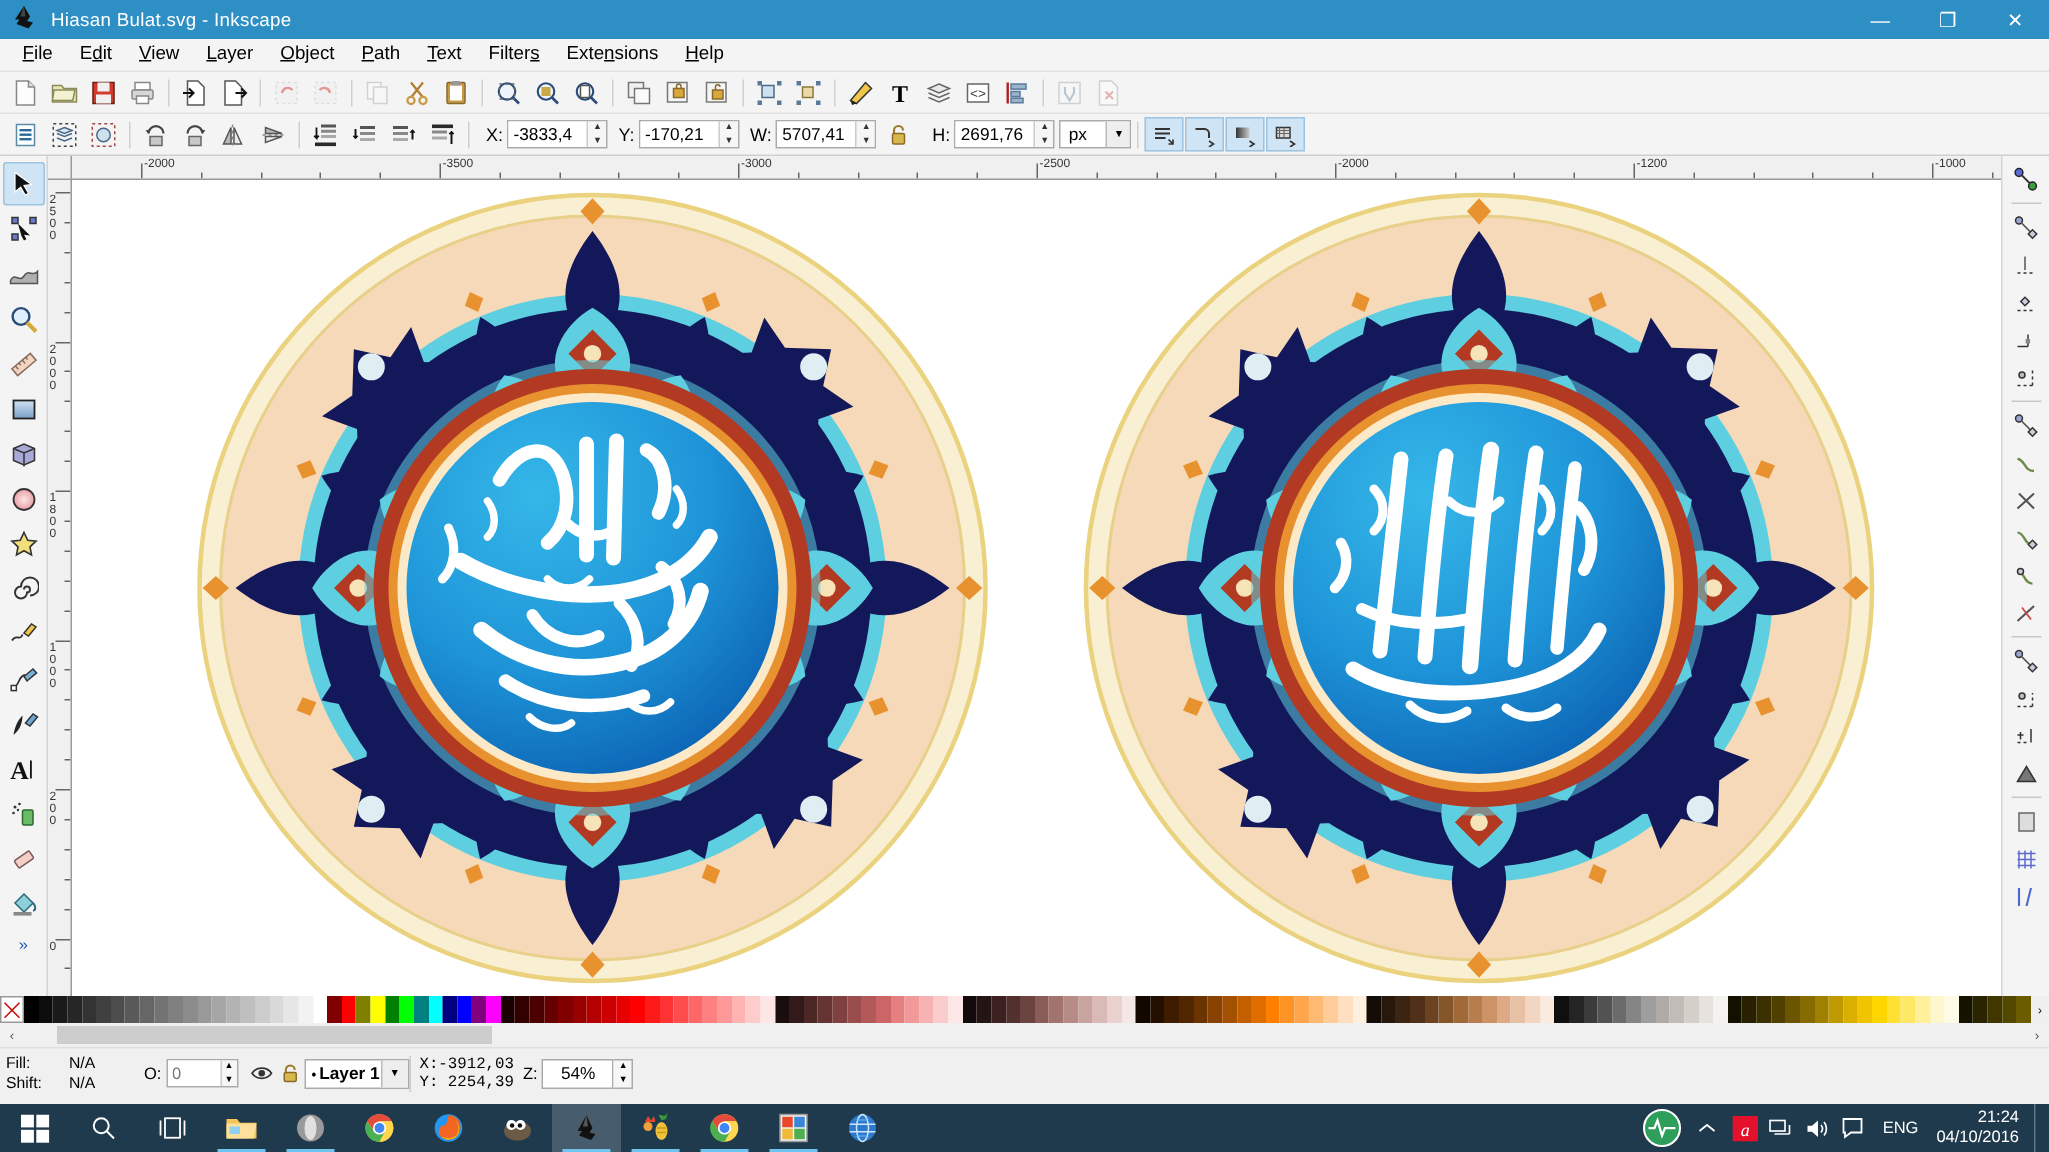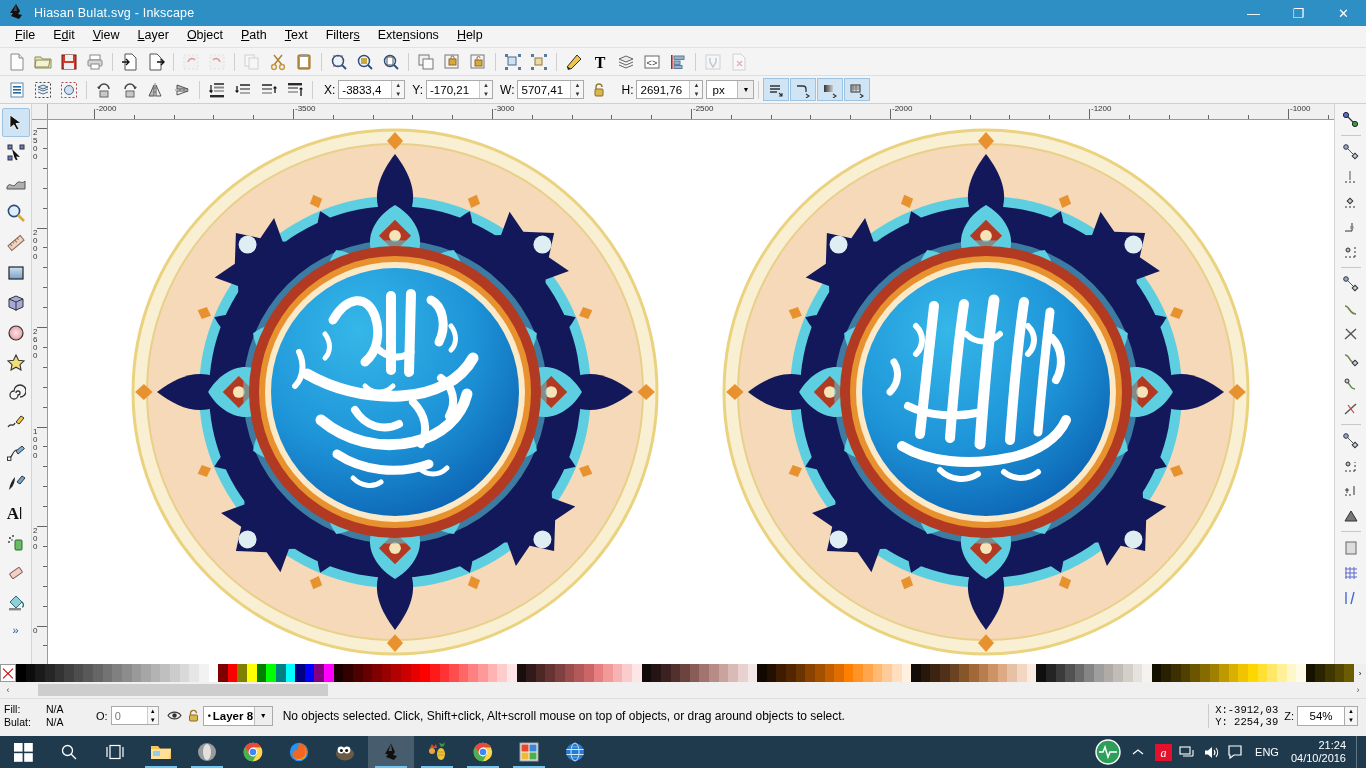--- a/index.html
+++ b/index.html
@@ -692,21 +692,21 @@
           <div class="vr-tick" style="top: 63.8px; width: 4px;"></div>
           <div class="vr-tick" style="top: 83.7px; width: 4px;"></div>
           <div class="vr-tick" style="top: 103.6px; width: 4px;"></div>
           <div class="vr-tick" style="top: 123.5px; width: 10px;"></div>
           <div class="vr-lab" style="top: 124.5px;">2000</div>
           <div class="vr-tick" style="top: 143.4px; width: 4px;"></div>
           <div class="vr-tick" style="top: 163.3px; width: 4px;"></div>
           <div class="vr-tick" style="top: 183.2px; width: 4px;"></div>
           <div class="vr-tick" style="top: 203.1px; width: 4px;"></div>
           <div class="vr-tick" style="top: 223px; width: 10px;"></div>
-          <div class="vr-lab" style="top: 224px;">2600</div>
+          <div class="vr-lab" style="top: 224px;">1800</div>
           <div class="vr-tick" style="top: 242.9px; width: 4px;"></div>
           <div class="vr-tick" style="top: 262.8px; width: 4px;"></div>
           <div class="vr-tick" style="top: 282.7px; width: 4px;"></div>
           <div class="vr-tick" style="top: 302.6px; width: 4px;"></div>
           <div class="vr-tick" style="top: 322.5px; width: 10px;"></div>
           <div class="vr-lab" style="top: 323.5px;">1000</div>
           <div class="vr-tick" style="top: 342.4px; width: 4px;"></div>
           <div class="vr-tick" style="top: 362.3px; width: 4px;"></div>
           <div class="vr-tick" style="top: 382.2px; width: 4px;"></div>
           <div class="vr-tick" style="top: 402.1px; width: 4px;"></div>
@@ -1180,21 +1180,21 @@
     <div class="arr">›</div>
   </div>
 
   <div class="statusbar">
     <div class="fillstroke">
       <div class="row">
         <span class="lbl">Fill:</span>
         <span class="val">N/A</span>
       </div>
       <div class="row">
-        <span class="lbl">Bulat:</span>
+        <span class="lbl">Shift:</span>
         <span class="val">N/A</span>
       </div>
     </div>
     <div class="opacity-box">
       <span class="o-lab">O:</span>
       <div class="opacity-field">
         <input readonly="" value="0" style="">
         <div class="arrows" style="width:12px;border-left:1px solid #ccc;display:flex;flex-direction:column;background:#f6f6f6;">
           <span style="flex:1;font-size:6px;display:flex;align-items:center;justify-content:center;">▲</span>
           <span style="flex:1;font-size:6px;display:flex;align-items:center;justify-content:center;">▼</span>
@@ -1209,25 +1209,24 @@
           </svg>
       </span>
       <span class="tbtn" style="width:18px;">
         <svg width="13" height="14" viewBox="0 0 13 14">
             <path d="M3.5 6V4.3a3 3 0 016 0" fill="none" stroke="#9a7a2a" stroke-width="1.3"></path>
             <rect x="2.5" y="6" width="8" height="6" rx="1" fill="#d8b84a" stroke="#8a6a2c"></rect>
           </svg>
       </span>
       <div class="layer-sel">
         <span style="font-size:9px;margin-right:2px;">•</span>
-        <span>Layer 8</span>
+        <span>Layer 1</span>
         <span class="chev">▼</span>
       </div>
     </div>
-    <div class="statusmsg">No objects selected. Click, Shift+click, Alt+scroll mouse on top of objects, or drag around objects to select.</div>
     <div class="coords">
       <div>
         <span>X:</span><span>-3912,03</span>
       </div>
       <div>
         <span>Y:</span><span> 2254,39</span>
       </div>
     </div>
     <div class="zoomctl">
       <span class="z-lab">Z:</span>

